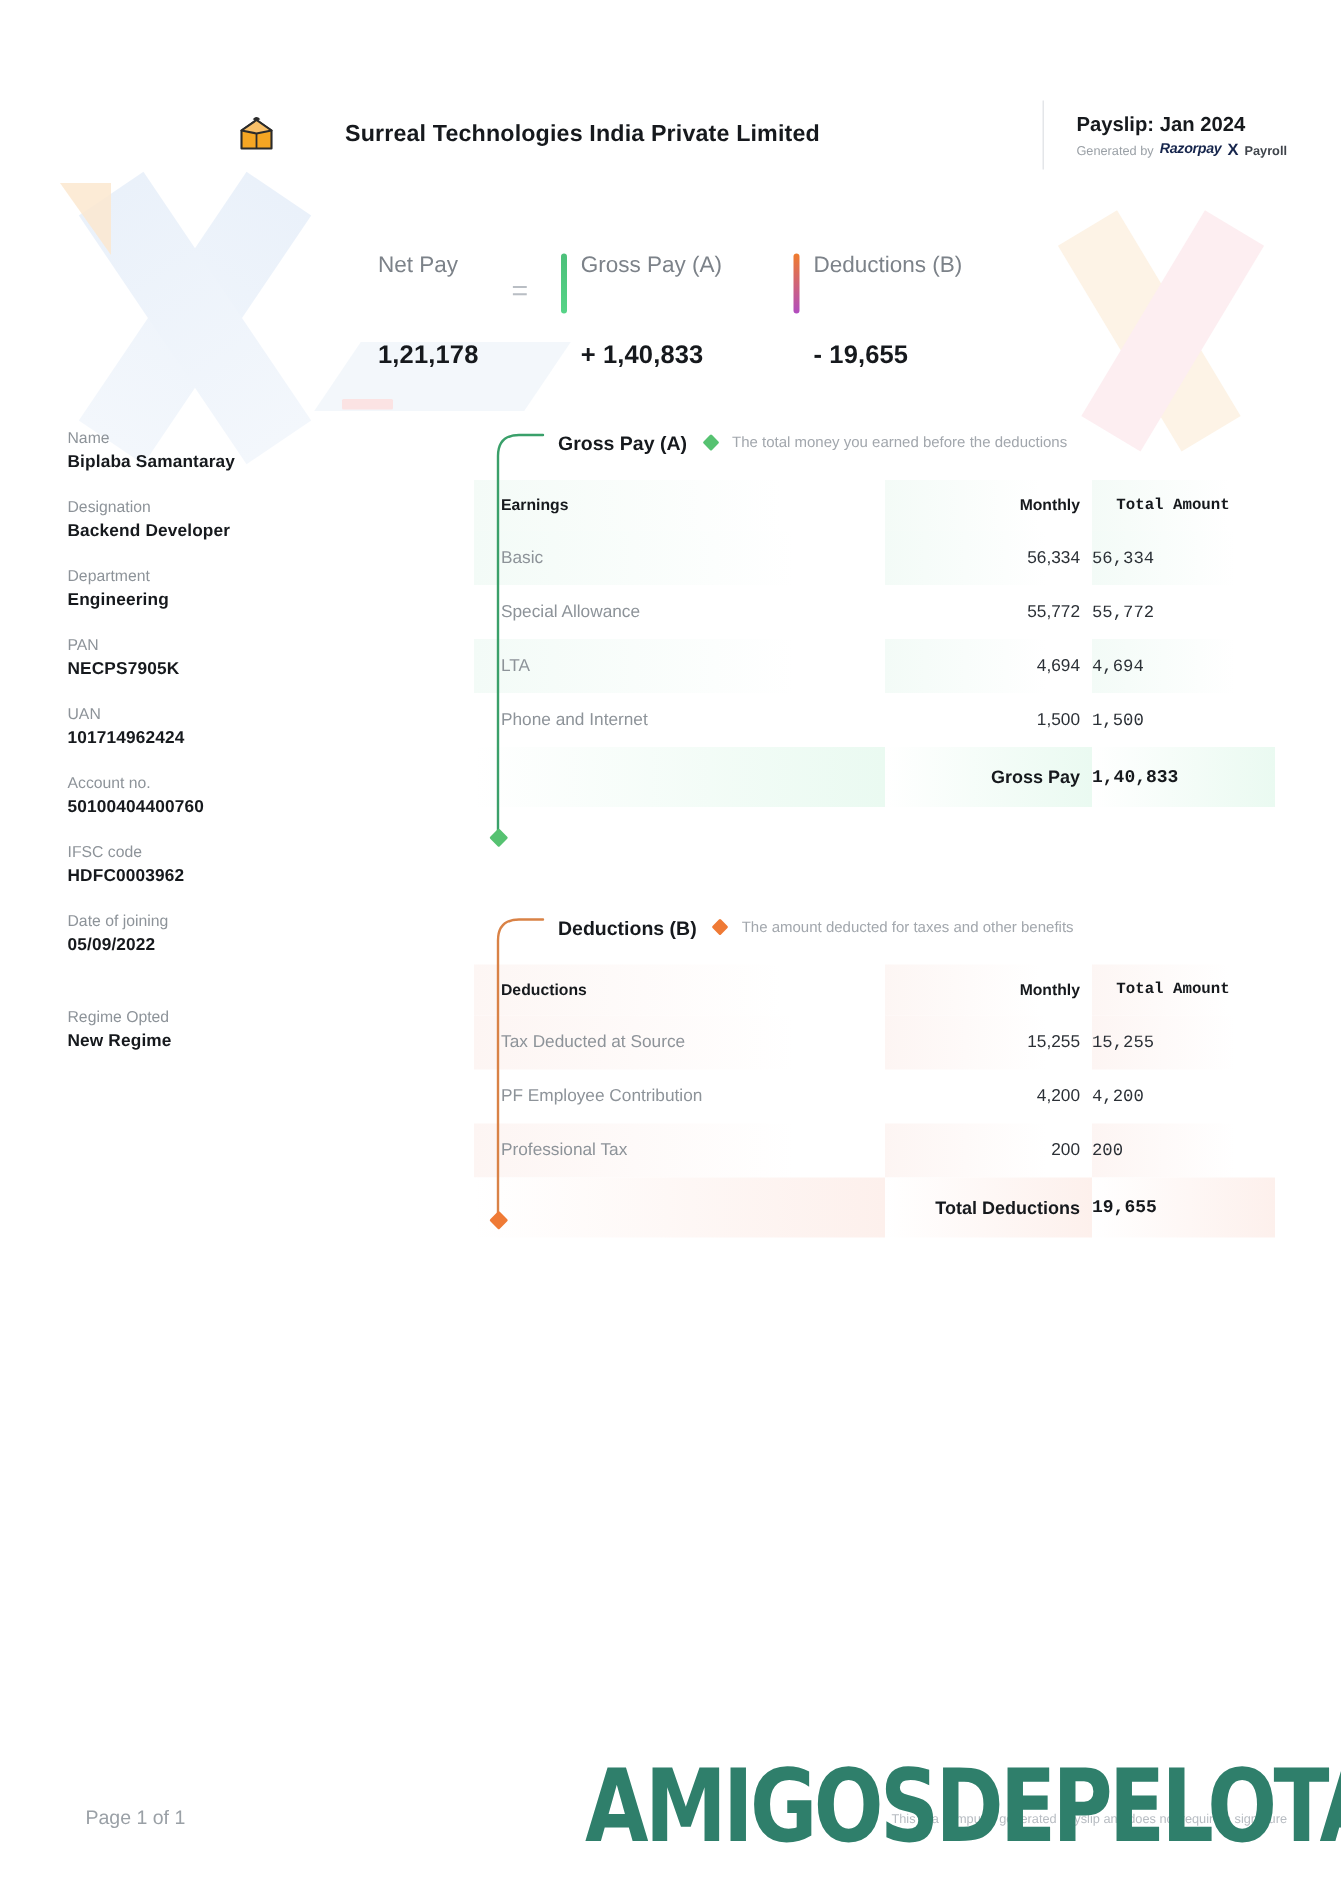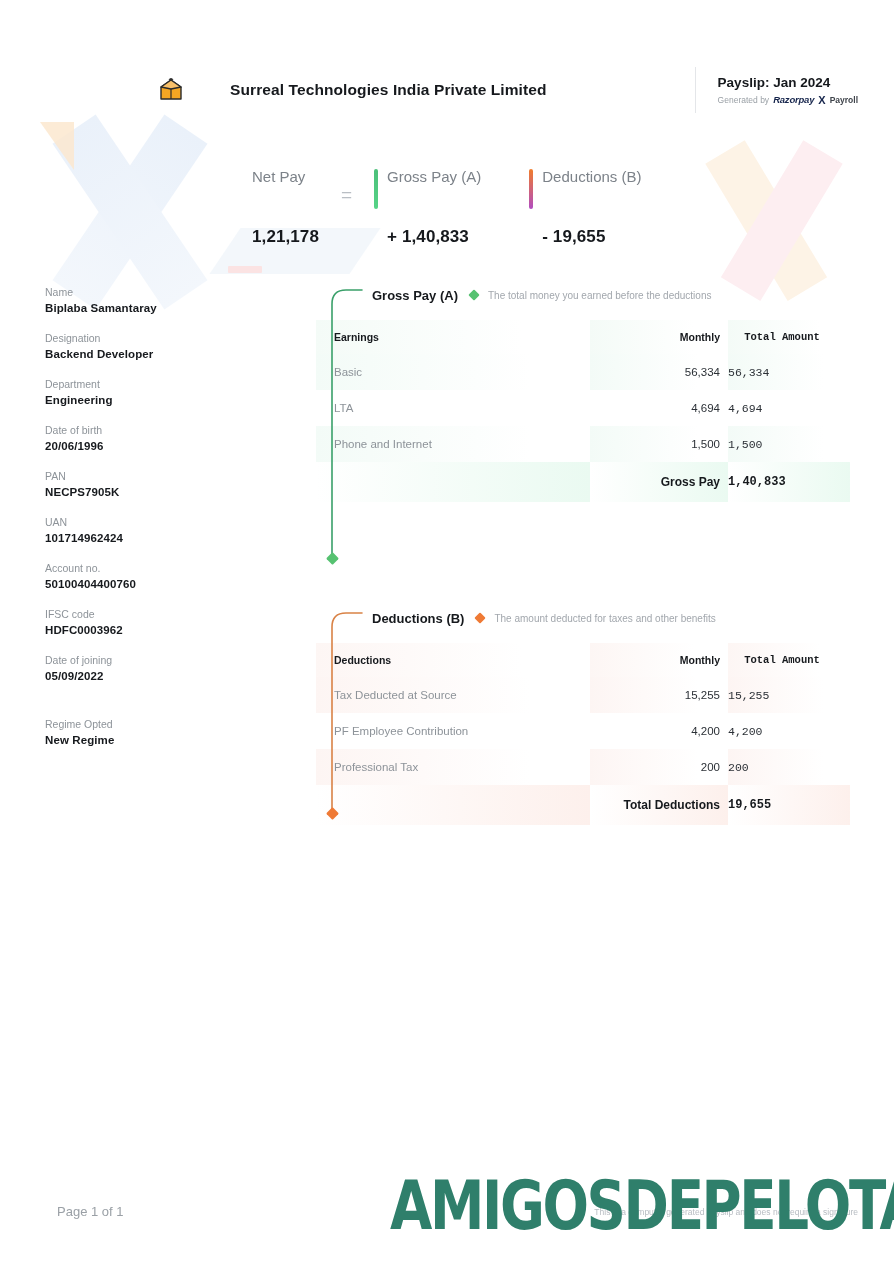--- a/index.html
+++ b/index.html
@@ -275,24 +275,20 @@
   </div>
   <div class="field">
     <div class="field-label">Designation</div>
     <div class="field-value">Backend Developer</div>
   </div>
   <div class="field">
     <div class="field-label">Department</div>
     <div class="field-value">Engineering</div>
   </div>
   <div class="field">
-    <div class="field-label">Date of birth</div>
-    <div class="field-value">20/06/1996</div>
-  </div>
-  <div class="field">
     <div class="field-label">PAN</div>
     <div class="field-value">NECPS7905K</div>
   </div>
   <div class="field">
     <div class="field-label">UAN</div>
     <div class="field-value">101714962424</div>
   </div>
   <div class="field">
     <div class="field-label">Account no.</div>
     <div class="field-value">50100404400760</div>
@@ -333,20 +329,25 @@
         <th class="c-total">Total Amount</th>
       </tr>
     </thead>
     <tbody>
       <tr>
         <td class="c-name">Basic</td>
         <td class="c-monthly">56,334</td>
         <td class="c-total">56,334</td>
       </tr>
       <tr>
+        <td class="c-name">Special Allowance</td>
+        <td class="c-monthly">55,772</td>
+        <td class="c-total">55,772</td>
+      </tr>
+      <tr>
         <td class="c-name">LTA</td>
         <td class="c-monthly">4,694</td>
         <td class="c-total">4,694</td>
       </tr>
       <tr>
         <td class="c-name">Phone and Internet</td>
         <td class="c-monthly">1,500</td>
         <td class="c-total">1,500</td>
       </tr>
     </tbody>

